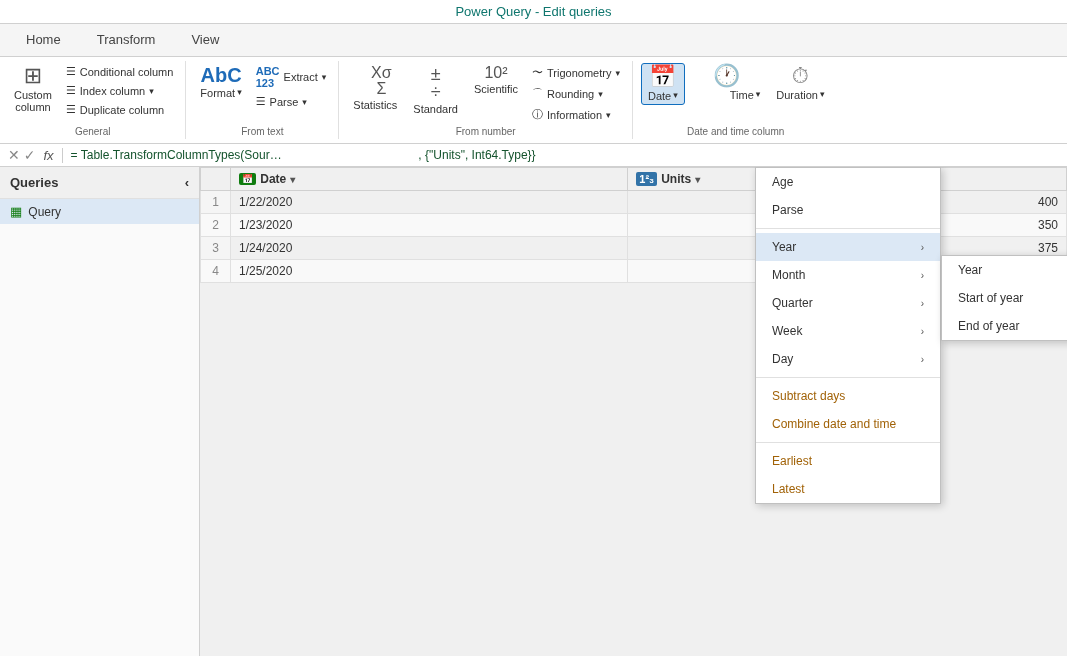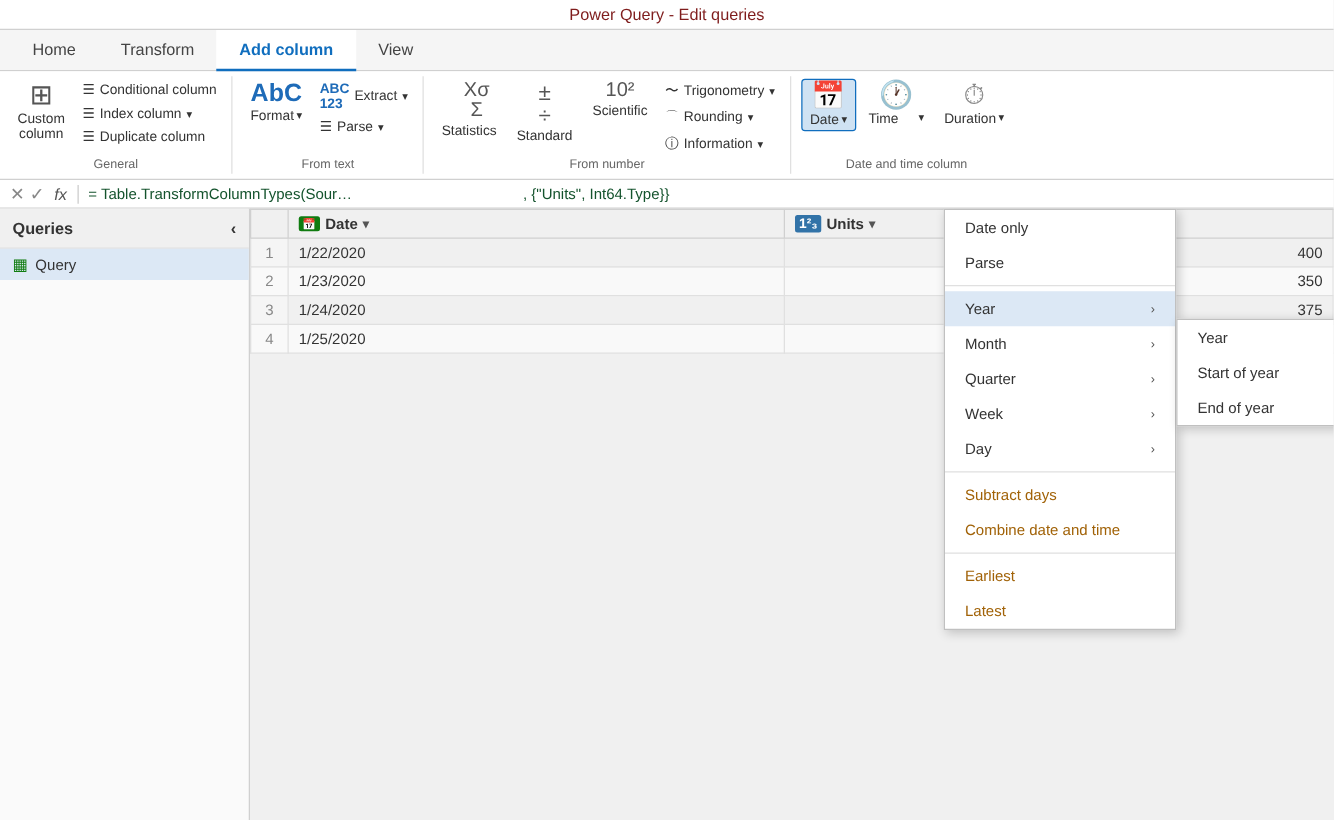--- a/index.html
+++ b/index.html
@@ -5,21 +5,21 @@
     * { box-sizing: border-box; margin: 0; padding: 0; }
     body { font-family: 'Segoe UI', sans-serif; font-size: 12px; background: #f0f0f0; color: #333; width: 1067px; height: 656px; overflow: hidden; }
 
     
     .title-bar {
       background: #fff;
       border-bottom: 1px solid #d0d0d0;
       text-align: center;
       padding: 4px 0;
       font-size: 13px;
-      color: #7f1d1d;
+      color: #0f766e;
     }
 
     
     .tab-bar {
       display: flex;
       background: #f5f5f5;
       border-bottom: 1px solid #d0d0d0;
       padding: 0 8px;
     }
     .tab-item {
@@ -271,21 +271,20 @@
 </head>
 <body>
 
 <div class="title-bar">
   <span>Power Query - Edit queries</span>
 </div>
 
 <div class="tab-bar">
   <div class="tab-item">Home</div>
   <div class="tab-item">Transform</div>
-  <div class="tab-item active">Add column</div>
   <div class="tab-item">View</div>
 </div>
 
 <div class="ribbon">
 
   <div class="ribbon-group">
     <div class="ribbon-group-items">
       <div class="ribbon-btn">
         <div class="btn-icon">⊞</div>
         <div class="btn-label">Custom<br>column</div>
@@ -373,21 +372,21 @@
     <div class="ribbon-group-items">
       <div class="ribbon-btn highlighted">
         <div class="btn-icon" style="color:#107c10; font-size:22px;">📅</div>
         <div style="display:flex;align-items:center;gap:2px;">
           <div class="btn-label">Date</div>
           <span style="font-size:9px;">▾</span>
         </div>
       </div>
       <div class="ribbon-btn">
         <div class="btn-icon" style="font-size:22px; color:#888;">🕐</div>
-        <div style="display:flex;align-items:center;gap:16px;">
+        <div style="display:flex;align-items:center;gap:2px;margin-left:35px;">
           <div class="btn-label">Time</div>
           <span style="font-size:9px;">▾</span>
         </div>
       </div>
       <div class="ribbon-btn">
         <div class="btn-icon" style="font-size:22px; color:#888;">⏱</div>
         <div style="display:flex;align-items:center;gap:2px;">
           <div class="btn-label">Duration</div>
           <span style="font-size:9px;">▾</span>
         </div>
@@ -461,21 +460,21 @@
         <tr>
           <td class="row-num">4</td>
           <td>1/25/2020</td>
           <td class="num">385</td>
         </tr>
       </tbody>
     </table>
 
     <div class="dropdown-menu" style="top: 0px; left: 555px; width: 186px;">
       <div class="dropdown-menu-item">
-        <span>Date only</span>
+        <span>Age</span>
       </div>
       <div class="dropdown-menu-item">
         <span>Parse</span>
       </div>
       <div class="separator"></div>
       <div class="dropdown-menu-item active">
         <span>Year</span>
         <span class="dropdown-chevron">›</span>
       </div>
       <div class="dropdown-menu-item">

